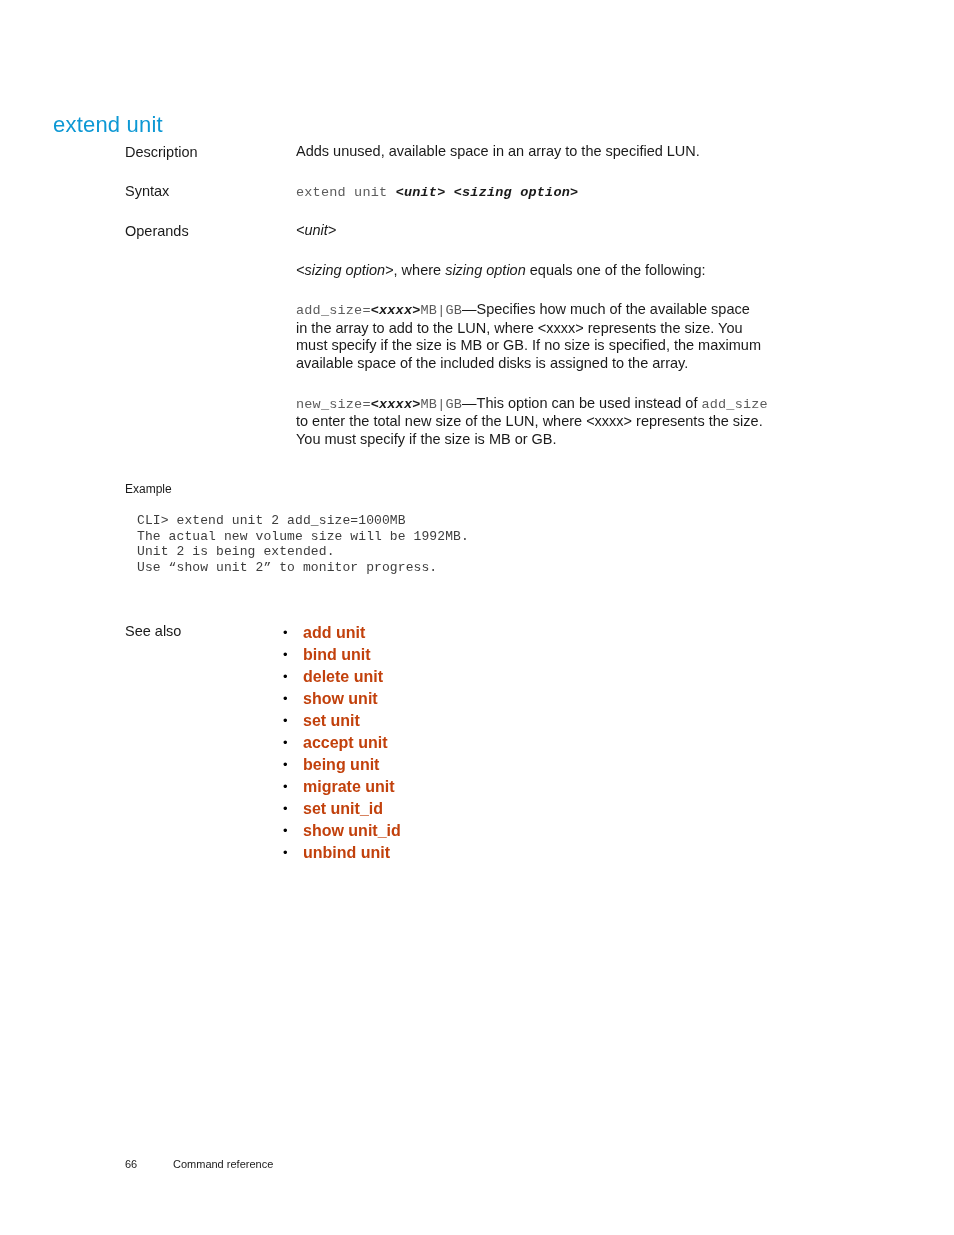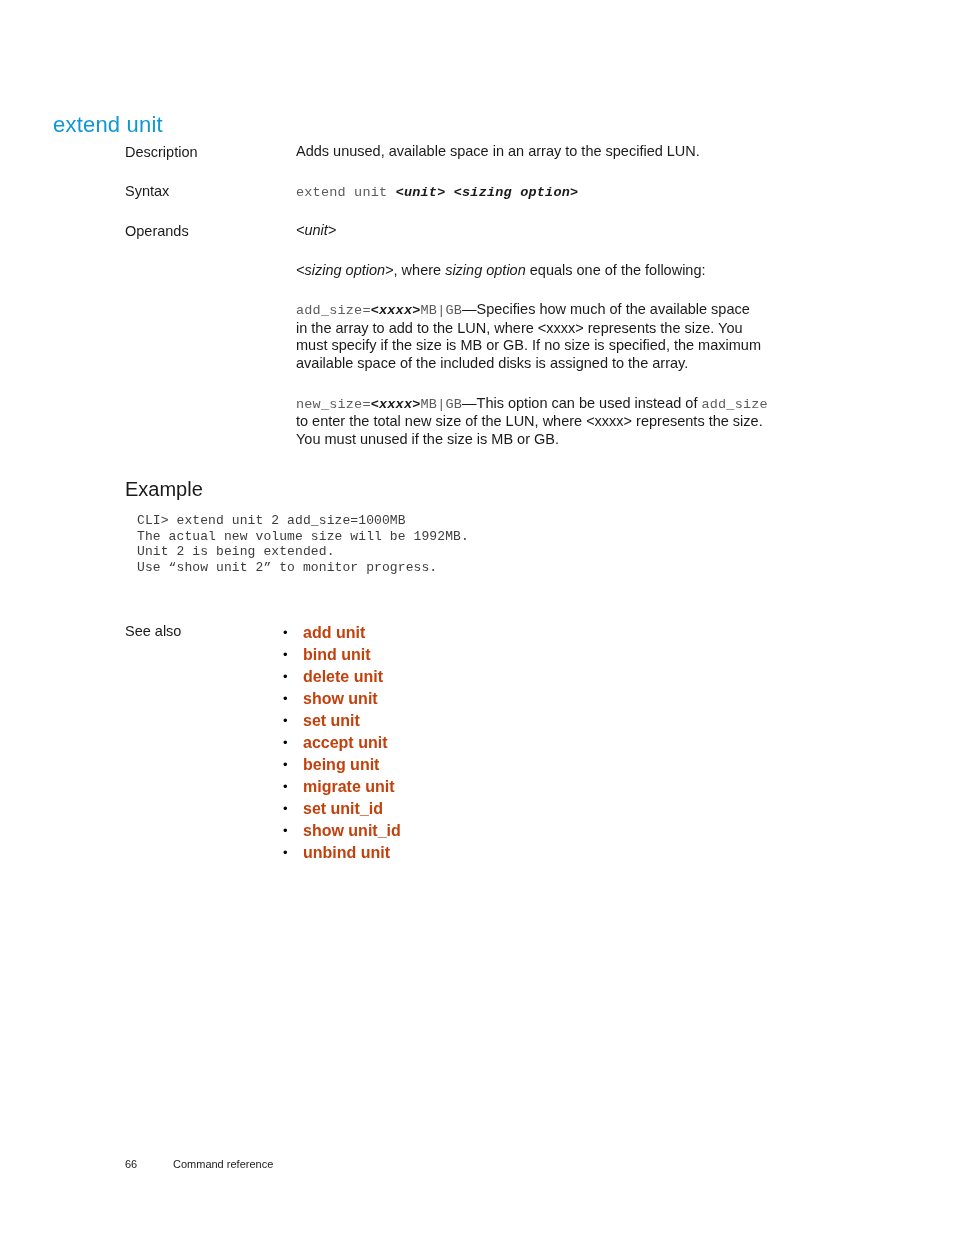--- a/index.html
+++ b/index.html
@@ -86,21 +86,21 @@
   .gap-md { height: 22px; }
 
   
   .example-block {
     position: absolute;
     left: 125px;
     top: 480px;
     width: 700px;
   }
   .example-title {
-    font-size: 20px;
+    font-size: 12px;
     line-height: 18px;
     color: #1a1a1a;
     margin: 0 0 15px 0;
   }
   .example-sub {
     font-size: 14.5px;
     line-height: 18px;
     color: #1a1a1a;
     margin: 0 0 18px 0;
   }
@@ -224,21 +224,21 @@
 
         <p class="para"><span class="mono">add_size=</span><span class="mono-i">&lt;xxxx&gt;</span><span class="mono">MB|GB</span><span>—</span><span>Specifies how much of the available space</span></p>
         <p class="para">in the array to add to the LUN, where &lt;xxxx&gt; represents the size.  You</p>
         <p class="para">must specify if the size is MB or GB. If no size is specified, the maximum</p>
         <p class="para">available space of the included disks is assigned to the array.</p>
 
         <div class="gap-md"></div>
 
         <p class="para"><span class="mono">new_size=</span><span class="mono-i">&lt;xxxx&gt;</span><span class="mono">MB|GB</span><span>—</span><span>This option can be used instead of </span><span class="mono">add_size</span></p>
         <p class="para">to enter the total new size of the LUN, where &lt;xxxx&gt; represents the size.</p>
-        <p class="para">You must unused if the size is MB or GB.</p>
+        <p class="para">You must specify if the size is MB or GB.</p>
 
       </div>
     </div>
 
   </div>
 
   <div class="example-block">
     <p class="example-title">Example</p>
     <pre class="code-block">CLI&gt; extend unit 2 add_size=1000MB
 The actual new volume size will be 1992MB.

